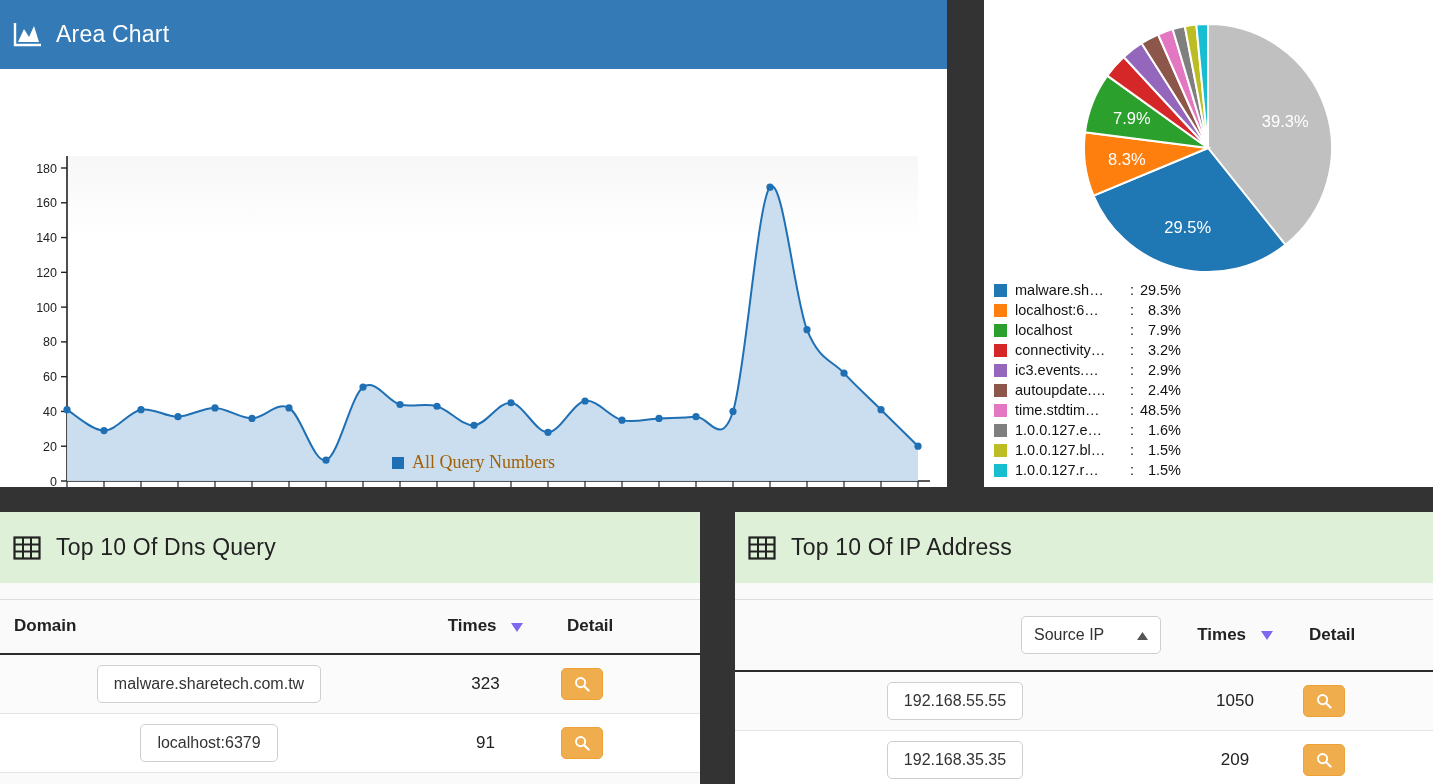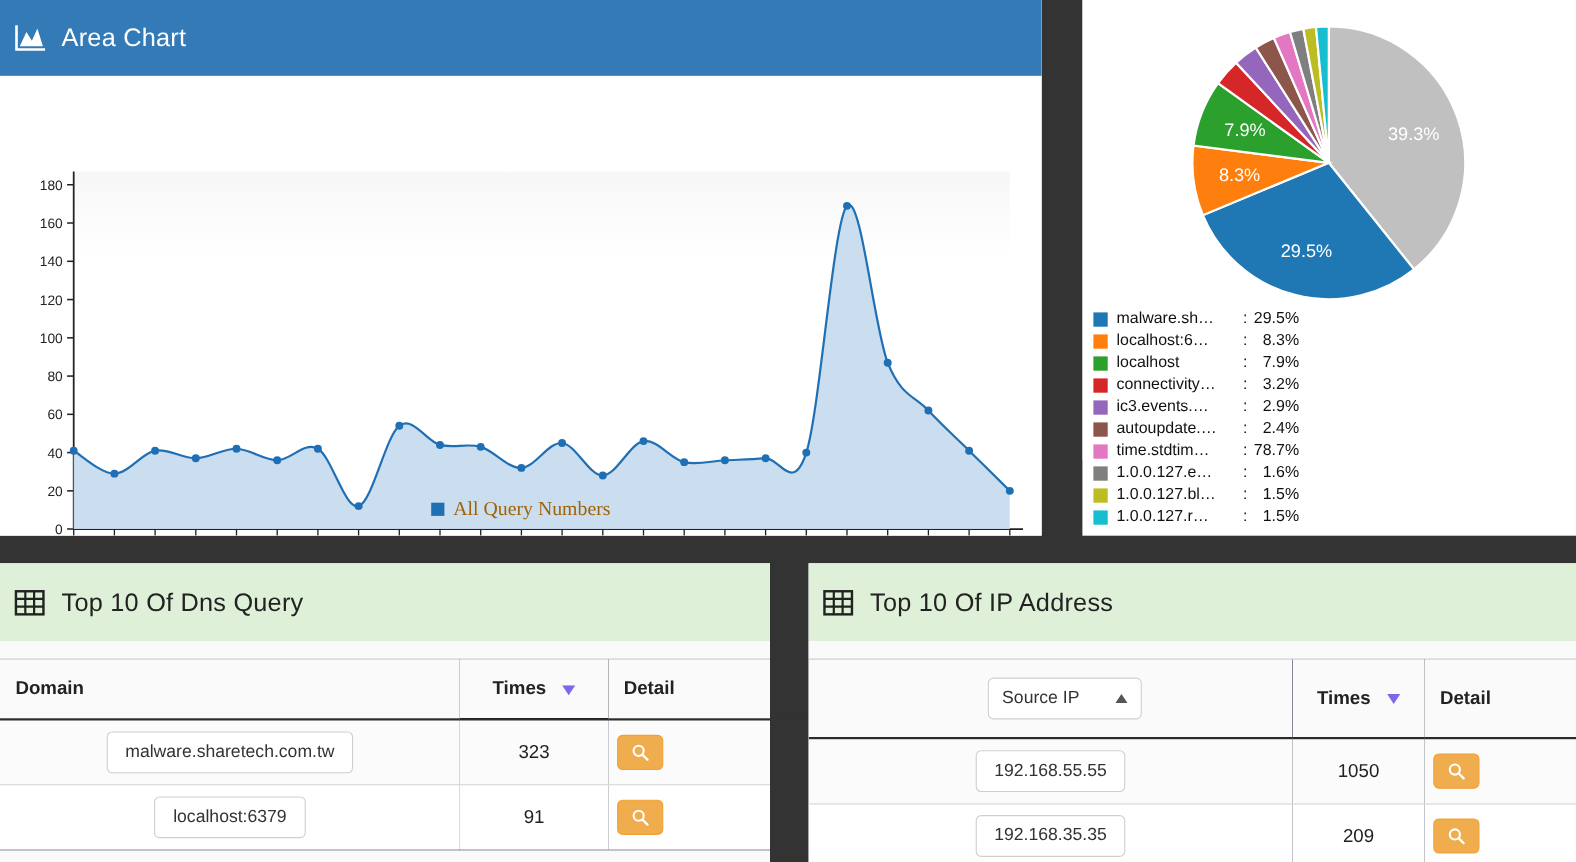--- a/index.html
+++ b/index.html
@@ -276,21 +276,21 @@
           <div class="pl-item">
             <span class="pl-swatch" style="background:#8c564b"></span>
             <span class="pl-name">autoupdate.…</span>
             <span class="pl-sep">:</span>
             <span class="pl-pct">2.4%</span>
           </div>
           <div class="pl-item">
             <span class="pl-swatch" style="background:#e377c2"></span>
             <span class="pl-name">time.stdtim…</span>
             <span class="pl-sep">:</span>
-            <span class="pl-pct">78.7%</span>
+            <span class="pl-pct">48.5%</span>
           </div>
           <div class="pl-item">
             <span class="pl-swatch" style="background:#7f7f7f"></span>
             <span class="pl-name">1.0.0.127.e…</span>
             <span class="pl-sep">:</span>
             <span class="pl-pct">1.6%</span>
           </div>
           <div class="pl-item">
             <span class="pl-swatch" style="background:#bcbd22"></span>
             <span class="pl-name">1.0.0.127.bl…</span>
@@ -374,21 +374,21 @@
           <line x1="19" y1="4.5" x2="19" y2="25.5" stroke="#222" stroke-width="2"></line>
         </svg>
       </span>
       <span class="panel-title">Top 10 Of IP Address</span>
     </div>
 
     <div class="tbl-wrap">
       <table class="dt">
         <thead>
           <tr>
-            <th class="col-ip" style="text-align:center;padding-left:40px;">
+            <th class="col-ip" style="text-align:right;padding-left:40px;">
               <span class="dd-select">
                 <span>Source IP</span>
                 <span style="margin-left:14px;">
                   <svg width="11" height="8" viewBox="0 0 11 8">
                       <path d="M5.5 0 L11 8 L0 8 Z" fill="#555"></path>
                     </svg>
                 </span>
               </span>
             </th>
             <th class="col-times2 c-times">

